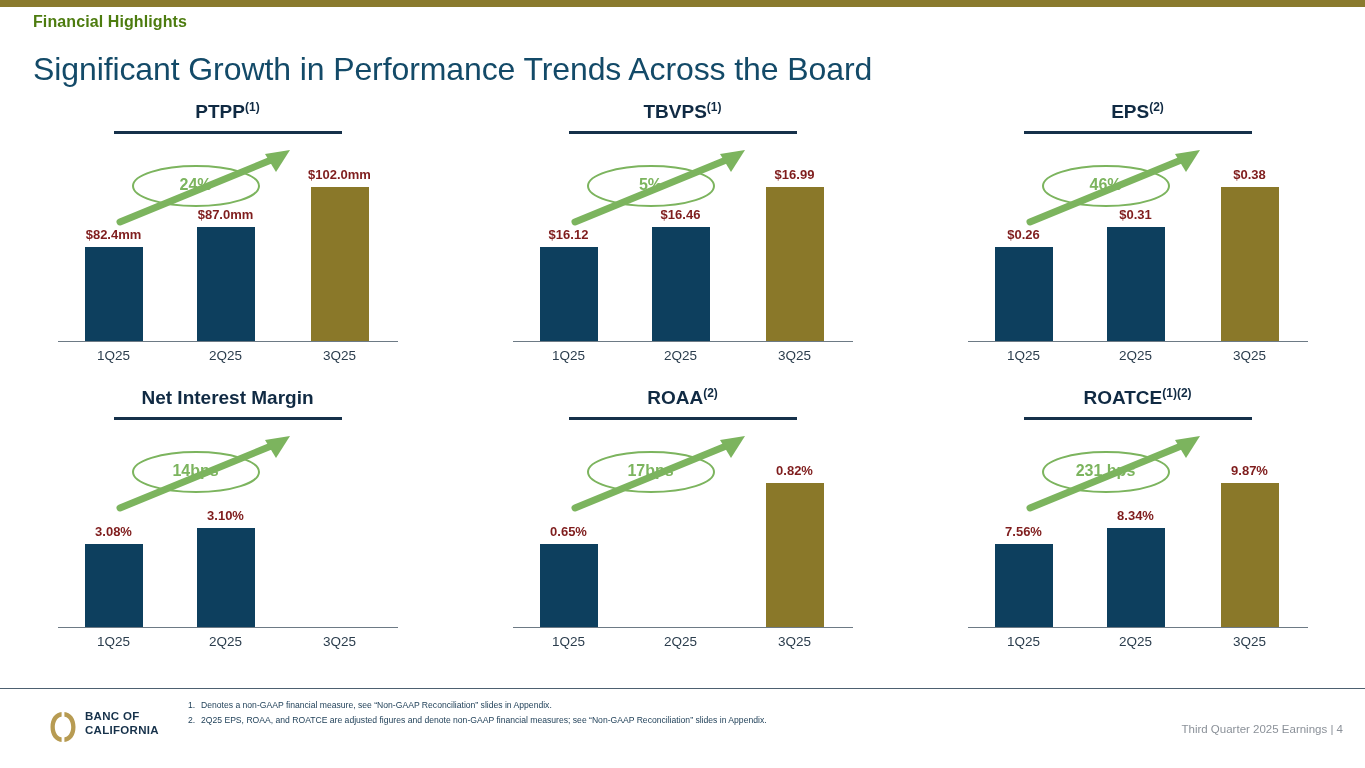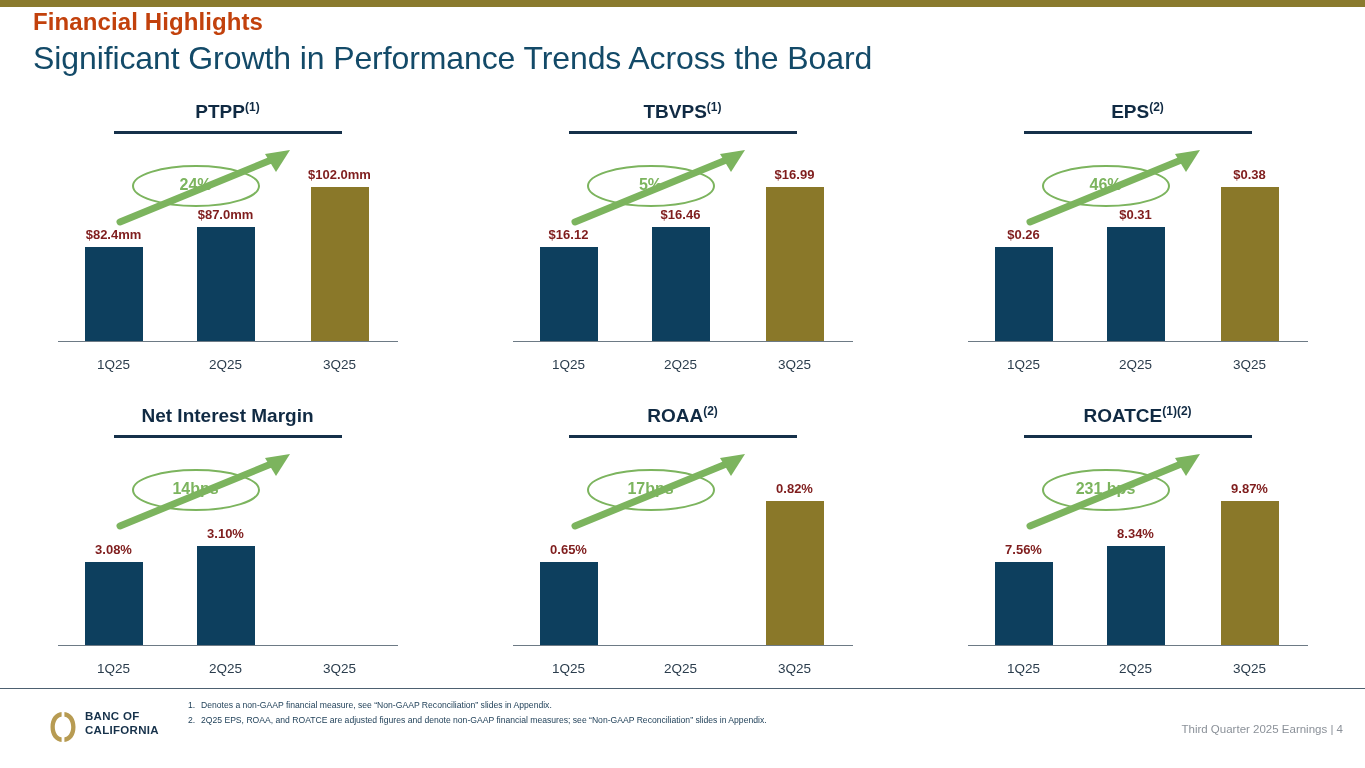--- a/index.html
+++ b/index.html
@@ -22,33 +22,33 @@
     width: 1365px;
     height: 7px;
     background: #8a7a2e;
   }
   .header {
     position: absolute;
     top: 11px;
     left: 33px;
   }
   .eyebrow {
-    font-size: 24px;
+    font-size: 16px;
     font-weight: bold;
-    color: #c2410c;
+    color: #4d7c0f;
     letter-spacing: 0.1px;
     line-height: 21px;
   }
   .slide-title {
     font-size: 32px;
     font-weight: normal;
     color: #134a68;
     line-height: 40px;
     letter-spacing: -0.1px;
-    margin-top: 6px;
+    margin-top: 17px;
   }
 
   
   .charts {
     position: absolute;
     top: 100px;
     left: 0;
     width: 1365px;
   }
   .chart-row {
@@ -127,21 +127,21 @@
     left: 0;
     bottom: 0;
     width: 340px;
     height: 1px;
     background: #6d7a85;
   }
 
   .axis-labels {
     position: relative;
     width: 340px;
-    margin: 9px auto;
+    margin: 0 auto;
     height: 22px;
   }
   .axis-tick {
     position: absolute;
     top: 6px;
     width: 100px;
     text-align: center;
     font-size: 13.5px;
     color: #2b3d4d;
   }

